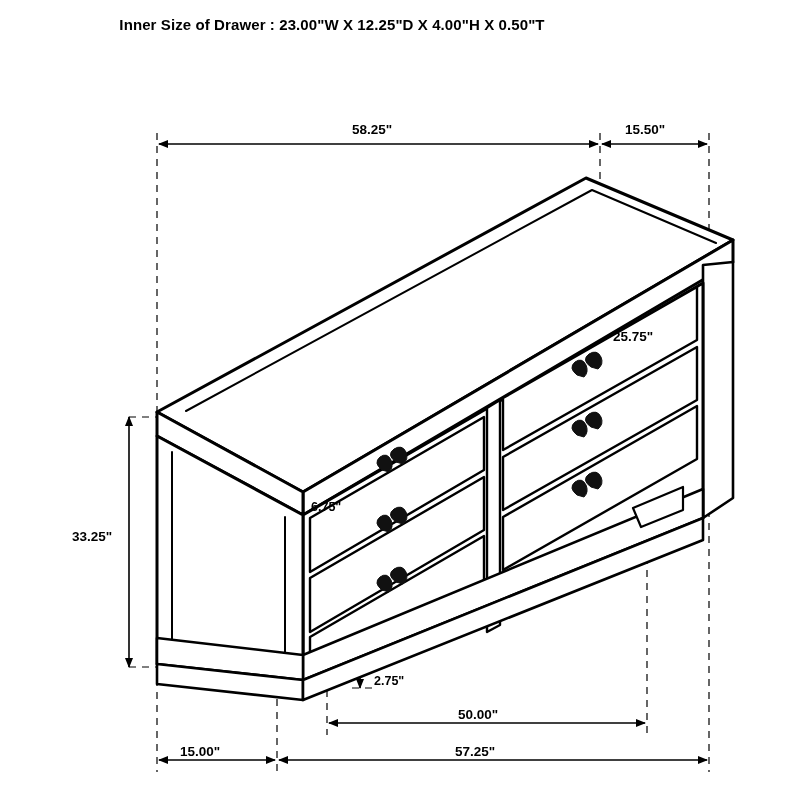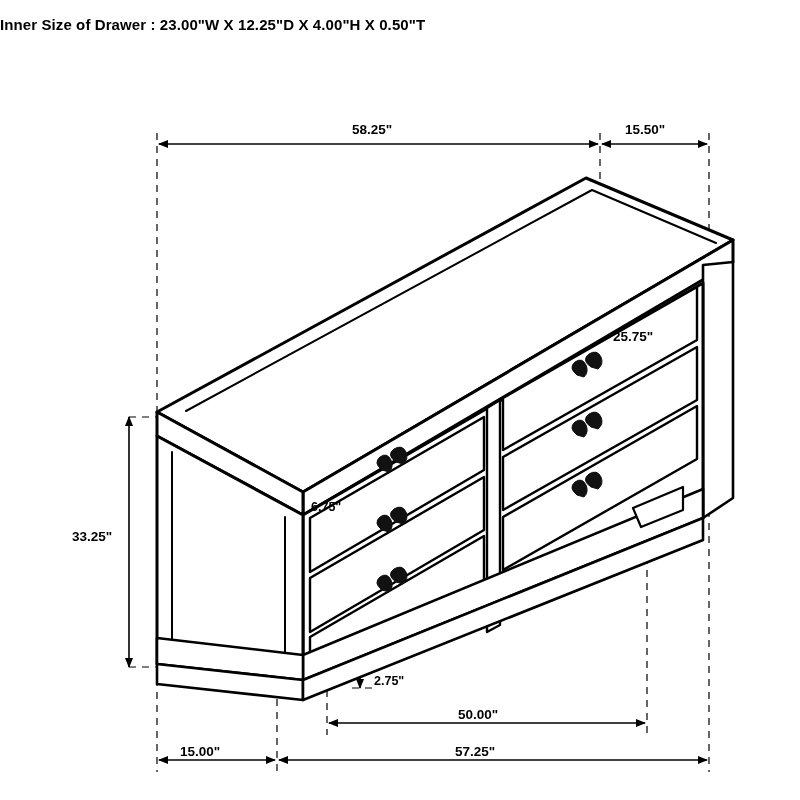--- a/index.html
+++ b/index.html
@@ -13,20 +13,21 @@
     height: 800px;
     background: #ffffff;
     font-family: "Liberation Sans", sans-serif;
     overflow: hidden;
   }
   #title {
     position: absolute;
     top: 16px;
     left: 0;
     width: 664px;
+    text-align: center;
     font-size: 15px;
     font-weight: bold;
     color: #000000;
     letter-spacing: 0.1px;
   }
   #svg-stage {
     position: absolute;
     top: 0;
     left: 0;
     width: 800px;

